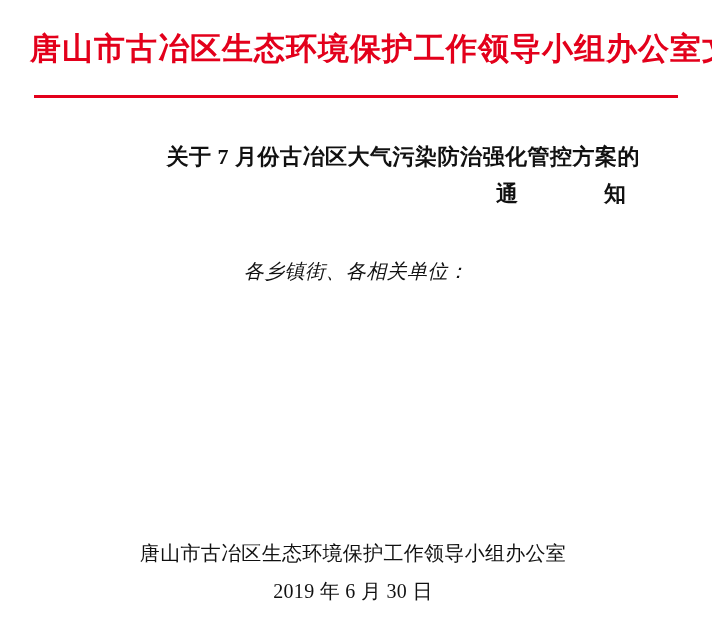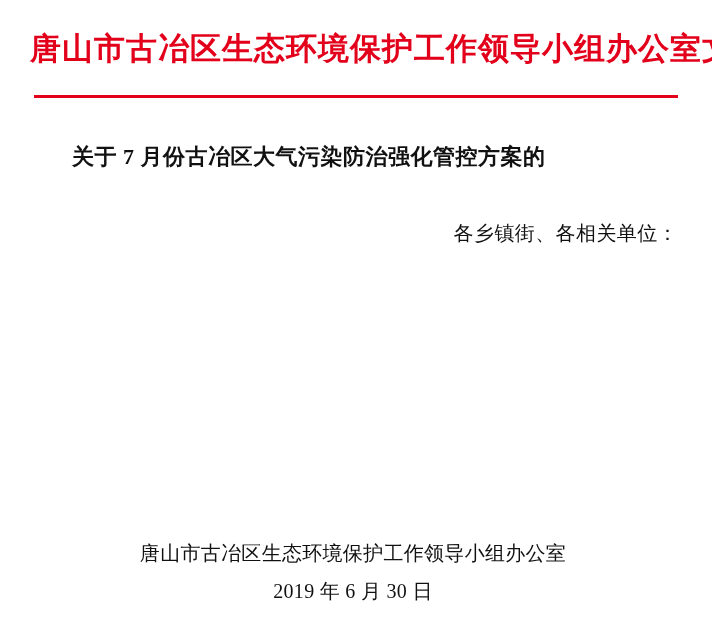--- a/index.html
+++ b/index.html
@@ -36,40 +36,41 @@
     white-space: nowrap;
   }
   .red-rule {
     margin: 26px auto 0 auto;
     width: 644px;
     height: 3px;
     background: #e3001b;
   }
   .doc-title {
     margin-top: 40px;
-    text-align: left;
+    text-align: right;
     font-size: 22px;
     font-weight: bold;
     line-height: 1.7;
     letter-spacing: 0.5px;
     padding: 0 42px;
   }
   .doc-title .line2 {
     letter-spacing: 14px;
     padding-left: 14px;
   }
   .body-block {
     margin-top: 40px;
     font-size: 20px;
     line-height: 1.85;
     letter-spacing: 0.4px;
     padding: 0 4px 0 4px;
   }
   .salutation {
-    text-align: right;
+    text-align: center;
+    font-style: italic;
   }
   .para {
     text-indent: 2em;
     text-align: justify;
     text-justify: inter-ideograph;
   }
   .signature {
     position: absolute;
     left: 0;
     right: 0;
@@ -94,20 +95,21 @@
 
 <div class="page">
 
   <div class="masthead">
     <div class="masthead-title">唐山市古冶区生态环境保护工作领导小组办公室文件</div>
     <div class="red-rule"></div>
   </div>
 
   <div class="doc-title">
     <div class="line1">关于 7 月份古冶区大气污染防治强化管控方案的</div>
+    <div class="line2">通　　知</div>
   </div>
 
   <div class="body-block">
     <div class="salutation">各乡镇街、各相关单位：</div>
   </div>
 
   <div class="signature">
     <div class="sign-org">唐山市古冶区生态环境保护工作领导小组办公室</div>
     <div class="sign-date">2019 年 6 月 30 日</div>
   </div>

